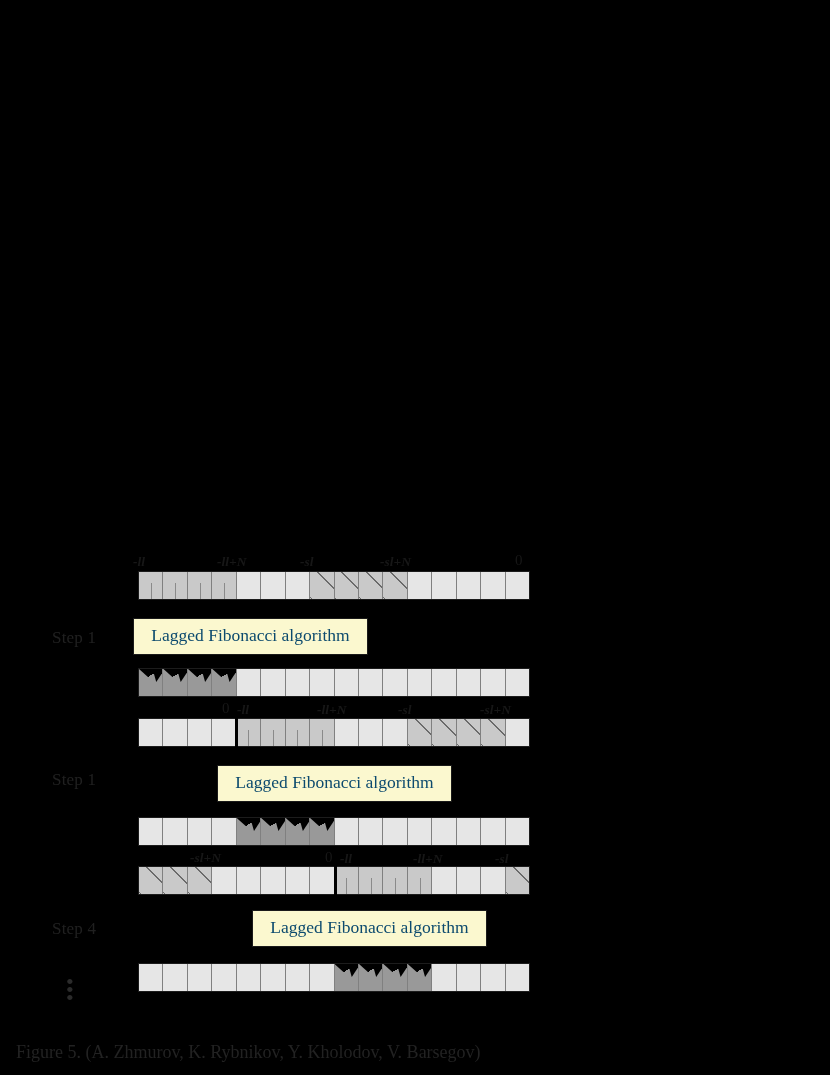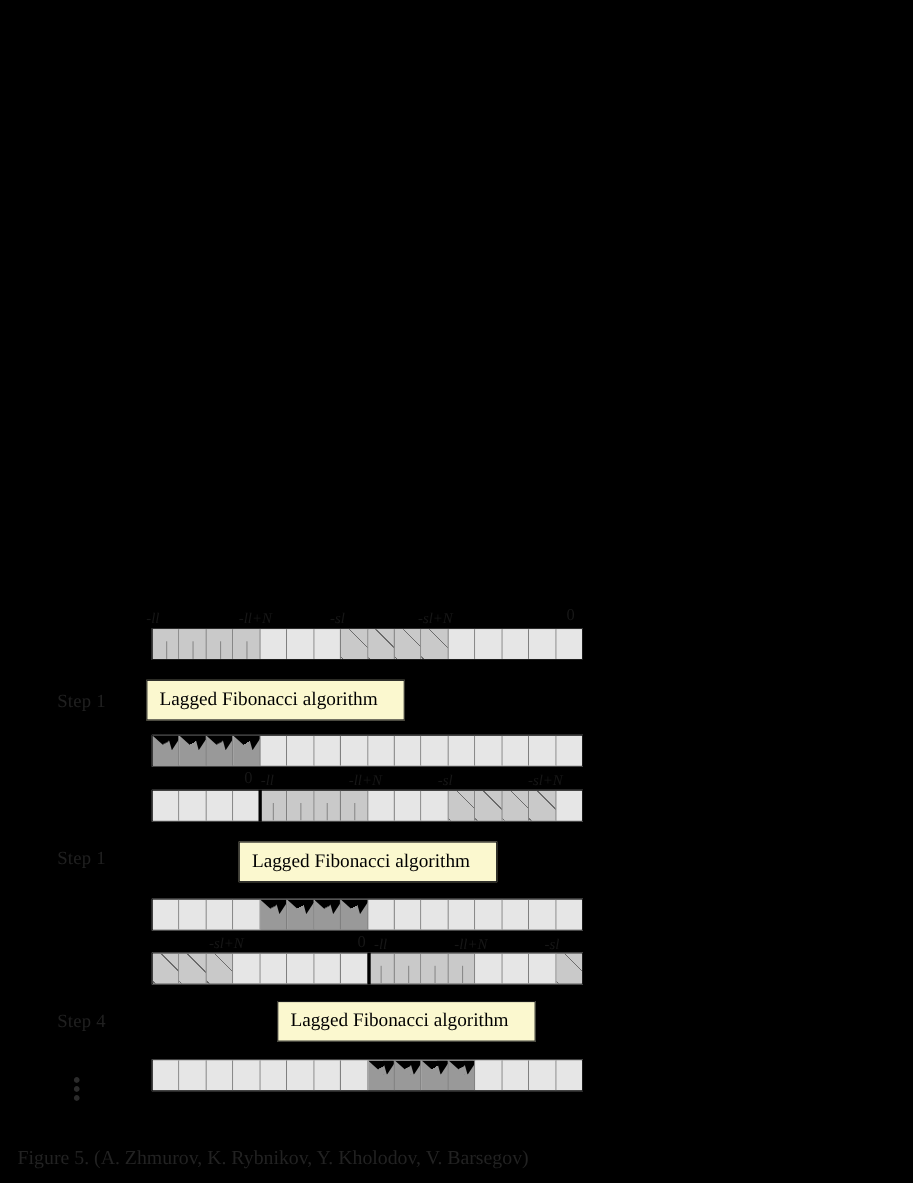--- a/index.html
+++ b/index.html
@@ -25,26 +25,26 @@
     font-size: 17px;
     white-space: nowrap;
     letter-spacing: 0.2px;
   }
 
   
   .lf-box {
     position: absolute;
     background: #fbf8cf;
     border: 1.5px solid #1a1a1a;
-    color: #000000;
+    color: #0c4a6e;
     font-size: 17.5px;
     line-height: 1;
     padding: 8px 11px 9px 11px;
     white-space: nowrap;
-    text-align: left;
+    text-align: center;
   }
 
   
   .bar {
     position: absolute;
     height: 29px;
     border: 1.5px solid #1c1c1c;
     display: flex;
     background: #e8e8e8;
   }
@@ -117,21 +117,21 @@
     background: #000000;
     z-index: 5;
   }
 
   
   .tick-lab {
     position: absolute;
     color: #171717;
     font-size: 13.5px;
     font-style: italic;
-    font-weight: normal;
+    font-weight: bold;
     white-space: nowrap;
     letter-spacing: 0px;
   }
   .tick-lab.plain { font-style: normal; font-weight: normal; font-size: 15px; }
 
   
   #ellipsis {
     position: absolute;
     left: 66px;
     top: 978px;

